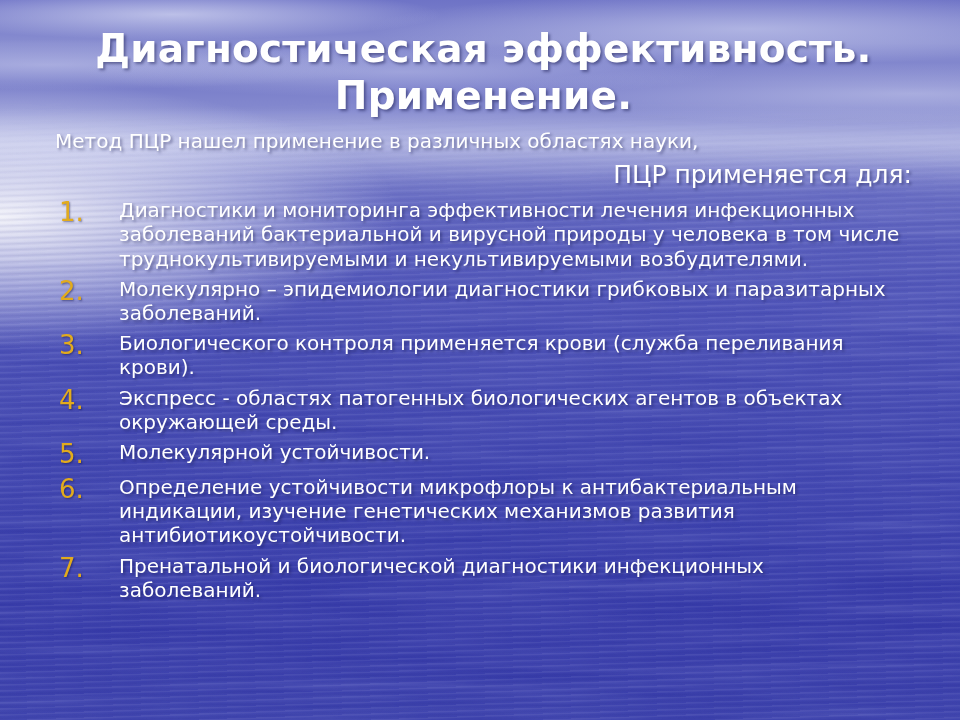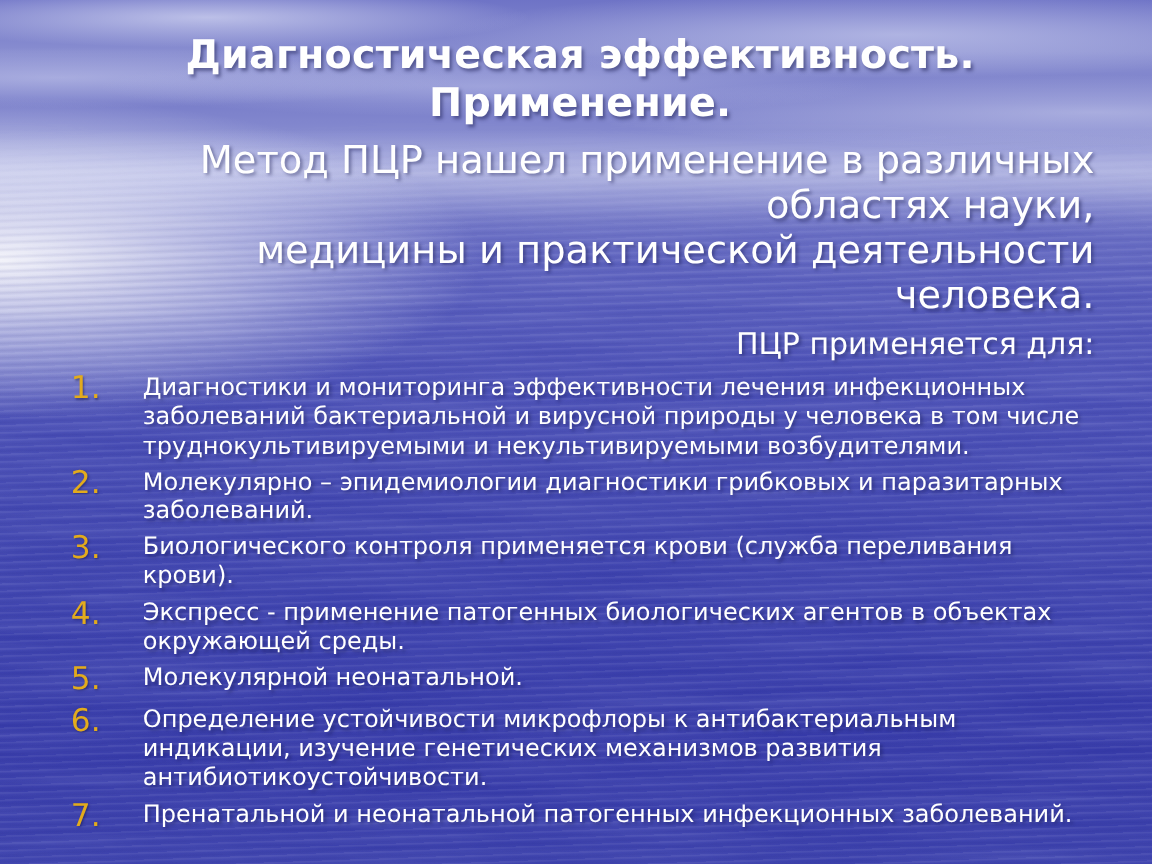--- a/index.html
+++ b/index.html
@@ -63,29 +63,29 @@
     position: absolute;
     inset: 0;
     box-sizing: border-box;
     padding: 26px 48px 0 55px;
     color: #ffffff;
     text-shadow: 2px 2px 3px rgba(18, 20, 70, 0.45);
   }
 
   .title {
     text-align: center;
-    font-size: 33px;
+    font-size: 39px;
     line-height: 1.2;
     margin: 0 0 10px 0;
     letter-spacing: 0.2px;
   }
 
   .subtitle {
-    text-align: right;
-    font-size: 32px;
+    text-align: left;
+    font-size: 20px;
     line-height: 1.17;
     margin: 0;
   }
 
   .lead {
     text-align: right;
     font-size: 25px;
     line-height: 1.17;
     margin: 7px 0 9px 0;
   }
@@ -130,21 +130,20 @@
     <rect x="0" y="0" width="960" height="720" filter="url(#rippleNoise)"></rect>
   </svg>
 
   <div class="ripples"></div>
 
   <div class="content">
 
     <h1 class="title">Диагностическая эффективность. Применение.</h1>
 
     <p class="subtitle"><span>Метод ПЦР нашел применение в различных областях науки,</span><br>
-      <span>медицины и практической деятельности человека.</span>
     </p>
 
     <p class="lead">ПЦР применяется для:</p>
 
     <div class="num-list">
   <div class="item">
     <div class="num">1.</div>
     <div class="txt">Диагностики и мониторинга эффективности лечения инфекционных заболеваний бактериальной и вирусной природы у человека в том числе труднокультивируемыми и некультивируемыми возбудителями.</div>
   </div>
 
@@ -153,33 +152,33 @@
     <div class="txt">Молекулярно – эпидемиологии диагностики грибковых и паразитарных заболеваний.</div>
   </div>
 
   <div class="item">
     <div class="num">3.</div>
     <div class="txt">Биологического контроля применяется крови (служба переливания крови).</div>
   </div>
 
   <div class="item">
     <div class="num">4.</div>
-    <div class="txt">Экспресс - применение патогенных биологических агентов в объектах окружающей среды.</div>
+    <div class="txt">Экспресс - областях патогенных биологических агентов в объектах окружающей среды.</div>
   </div>
 
   <div class="item">
     <div class="num">5.</div>
-    <div class="txt">Молекулярной неонатальной.</div>
+    <div class="txt">Молекулярной устойчивости.</div>
   </div>
 
   <div class="item">
     <div class="num">6.</div>
     <div class="txt">Определение устойчивости микрофлоры к антибактериальным индикации, изучение генетических механизмов развития антибиотикоустойчивости.</div>
   </div>
 
   <div class="item">
     <div class="num">7.</div>
-    <div class="txt">Пренатальной и неонатальной патогенных инфекционных заболеваний.</div>
+    <div class="txt">Пренатальной и биологической диагностики инфекционных заболеваний.</div>
   </div>
 </div>
 
   </div>
 </div>
 
 </body></html>

